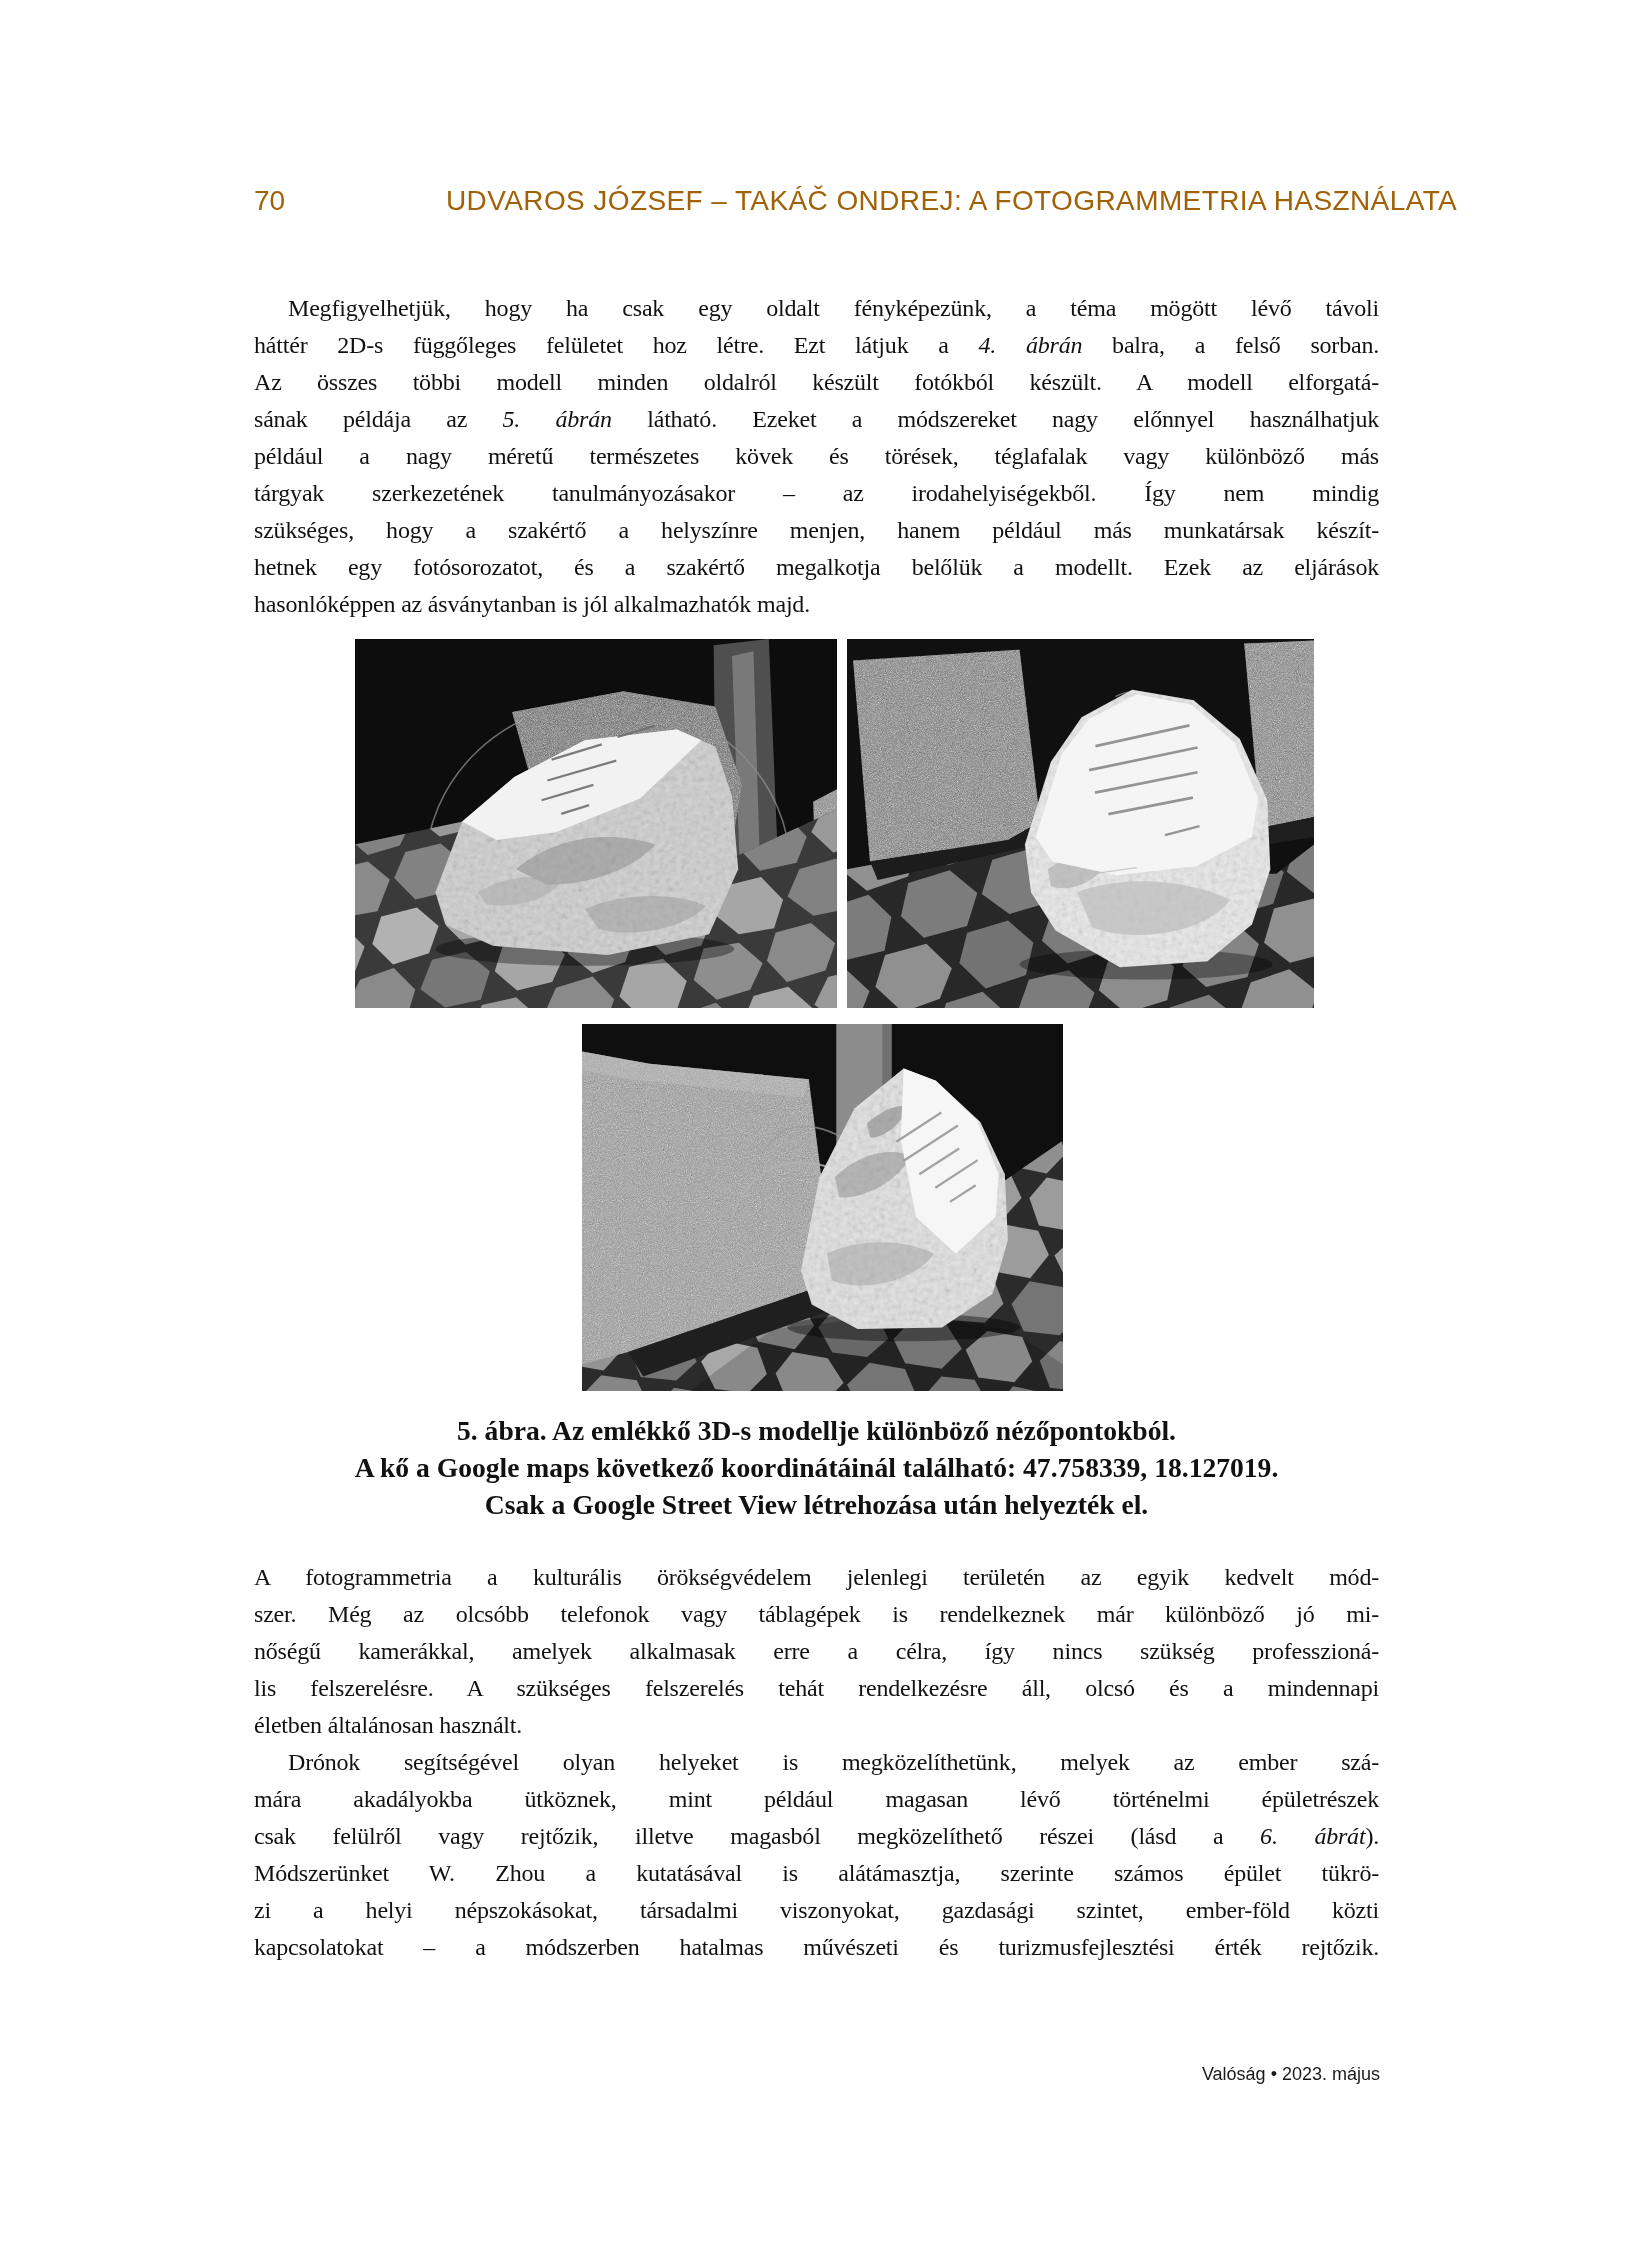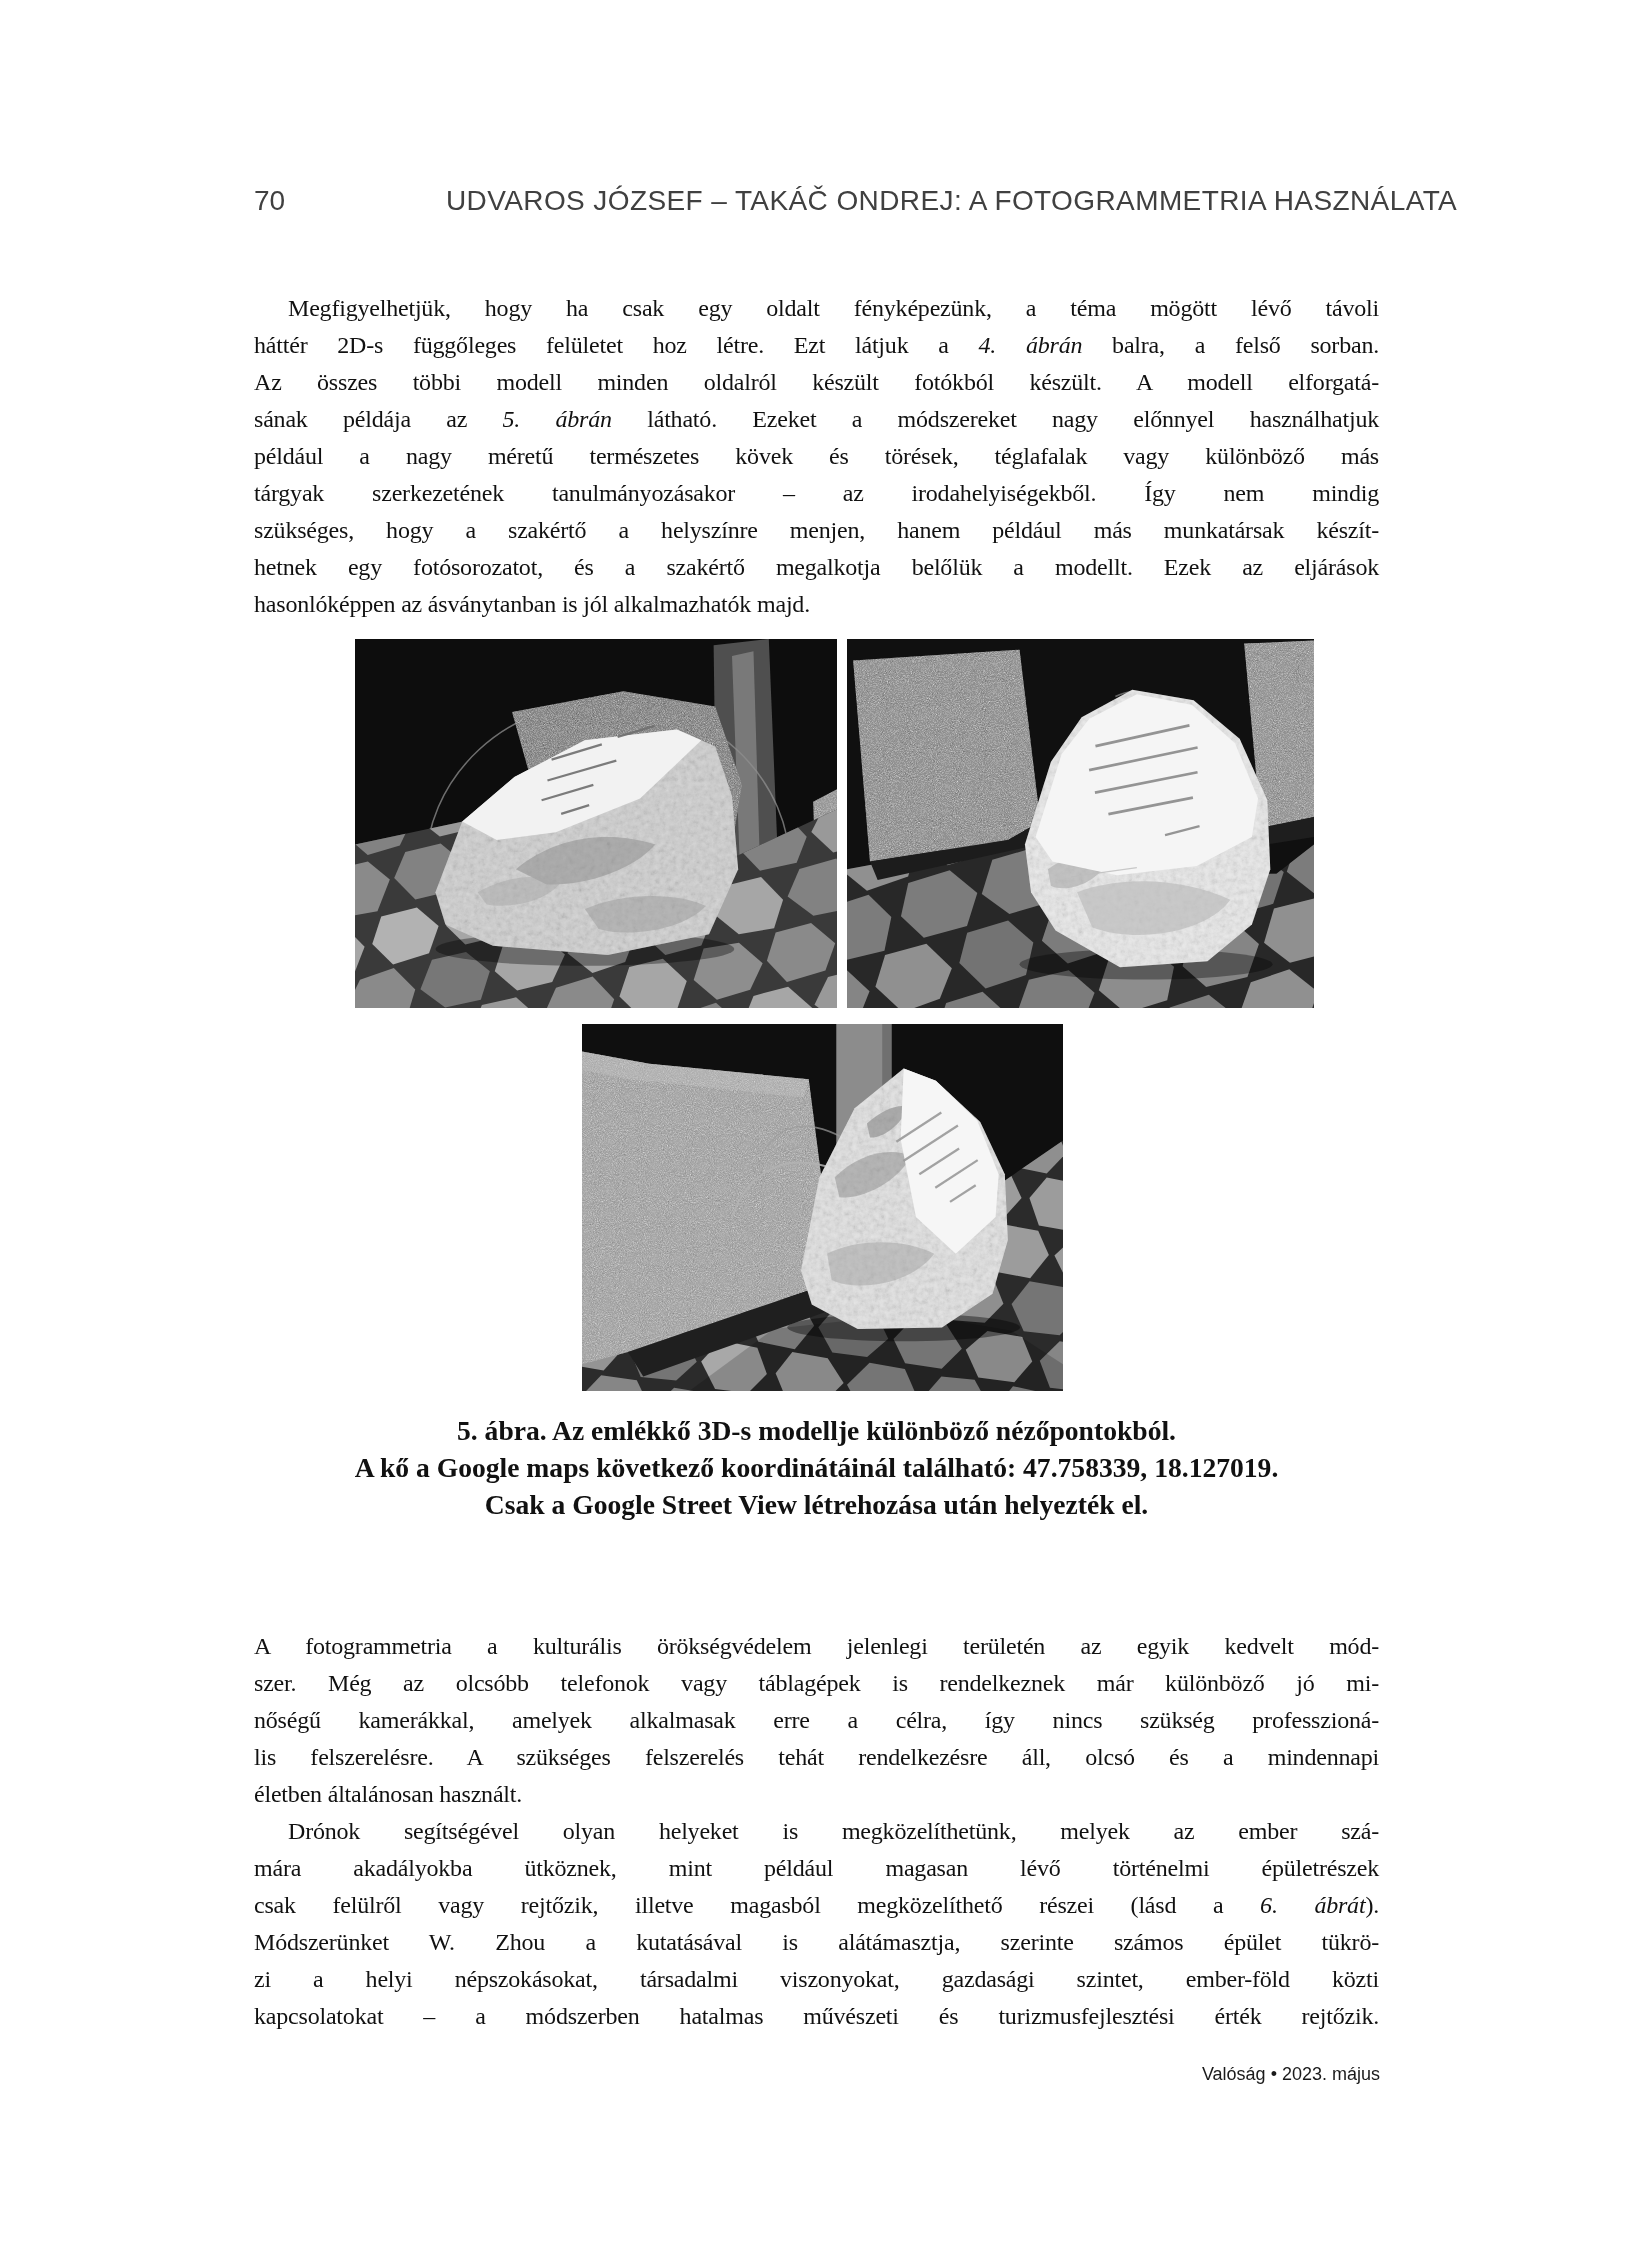--- a/index.html
+++ b/index.html
@@ -2,27 +2,27 @@
 <html style="font-size:12.3px"><head>
 <meta charset="utf-8">
 <style>
   html,body{margin:0;padding:0;background:#e8e8e8;}
   .page{
     position:relative;width:1628px;height:2261px;background:#ffffff;
     font-family:"Liberation Serif", serif;color:#111;overflow:hidden;
   }
   
   .pagehead{position:absolute;left:254px;top:185px;width:1125px;height:34px;
-    font-family:"Liberation Sans", sans-serif;font-size:28px;color:#404040;}
+    font-family:"Liberation Sans", sans-serif;font-size:28px;color:#a16207;}
   .pnum{position:absolute;left:0;top:0;}
   .rtitle{display:block;text-align:center;padding-left:192px;letter-spacing:0.4px;white-space:nowrap;}
   
   .para{position:absolute;left:254px;width:1125px;font-size:24px;line-height:37px;letter-spacing:-0.2px;}
   .p1{top:290px;}
-  .pbot{top:1628px;}
+  .pbot{top:1559px;}
   .jline{text-align:justify;text-align-last:justify;}
   .jline.end{text-align-last:left;}
   .jline.ind{text-indent:34px;}
   .it{font-style:italic;}
   
   .caption{position:absolute;left:254px;top:1412px;width:1125px;
     font-size:27.6px;line-height:37px;font-weight:bold;}
   .caption .jline{text-align:center;text-align-last:center;}
   
   figure{margin:0;padding:0;position:absolute;}

